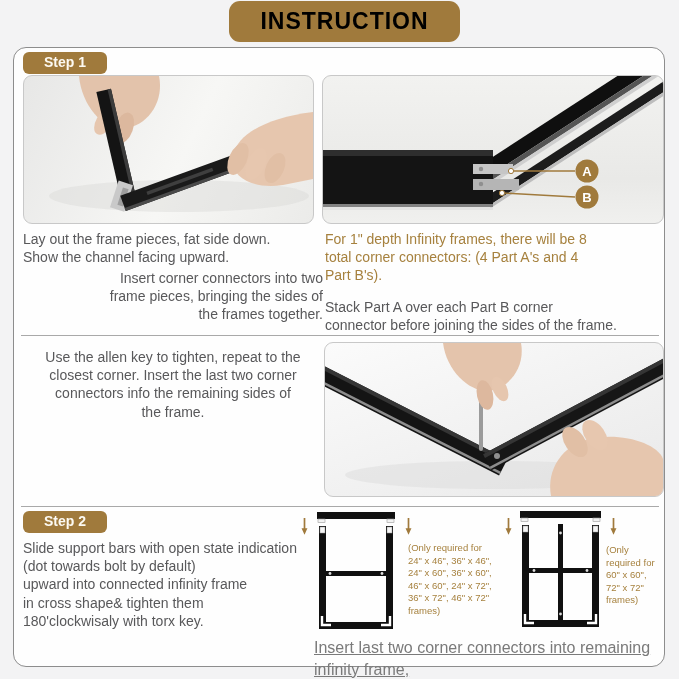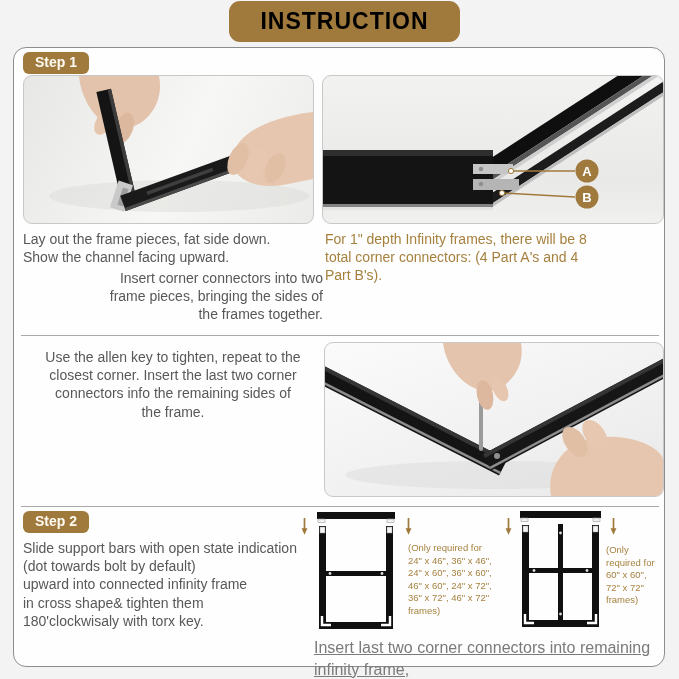--- a/index.html
+++ b/index.html
@@ -2,21 +2,21 @@
 <html><head>
 <meta charset="utf-8">
 <style>
   html,body{margin:0;padding:0;}
   .page{position:relative;width:679px;height:679px;background:#f3f3f4;font-family:"Liberation Sans",sans-serif;overflow:hidden;}
   .banner{position:absolute;left:229px;top:1px;width:231px;height:41px;background:#a07a3c;border-radius:11px;
           display:flex;align-items:center;justify-content:center;color:#000000;font-size:23px;font-weight:bold;letter-spacing:1px;}
   .container{position:absolute;left:13px;top:47px;width:652px;height:620px;background:#fefefe;
              border:1.5px solid #8d8d8d;border-radius:13px;box-sizing:border-box;}
   .badge{position:absolute;background:#a07a3c;color:#fdfaf2;font-size:14px;font-weight:bold;
-         padding:2px 12px 4px;border-radius:6px;}
+         padding:2px 21px 4px;border-radius:6px;}
   #badge1{left:9px;top:4px;}
   #badge2{left:9px;top:463px;}
   .photo{position:absolute;border:1px solid #c8c8c8;border-radius:9px;overflow:hidden;}
   #photo1{left:9px;top:27px;width:289px;height:147px;background:linear-gradient(115deg,#e7e7e6,#f7f7f5 55%,#ebebe9);}
   #photo2{left:308px;top:27px;width:340px;height:147px;background:linear-gradient(180deg,#f2f2f0 0%,#e9e9e7 70%,#f0f0ee);}
   #photo3{left:310px;top:294px;width:338px;height:153px;background:linear-gradient(160deg,#fbfbfb,#e9e9e9);}
   .txt{position:absolute;color:#58585a;font-size:14px;line-height:1.3;white-space:pre-line;}
   .gold-txt{color:#a6813e;}
   #t1a{left:9px;top:182px;width:300px;}
   #t1b{left:9px;top:221px;width:300px;text-align:right;}
@@ -122,20 +122,22 @@
     </div>
 
     <div class="txt" id="t1a">Lay out the frame pieces, fat side down.
 Show the channel facing upward.</div>
     <div class="txt" id="t1b">Insert corner connectors into two
 frame pieces, bringing the sides of
 the frames together.</div>
     <div class="txt gold-txt" id="t2a">For 1" depth Infinity frames, there will be 8
 total corner connectors: (4 Part A's and 4
 Part B's).</div>
+    <div class="txt" id="t2b">Stack Part A over each Part B corner
+connector before joining the sides of the frame.</div>
 
     <div class="divider" id="div1"></div>
 
     <div class="txt" id="t3a">Use the allen key to tighten, repeat to the
 closest corner. Insert the last two corner
 connectors info the remaining sides of
 the frame.</div>
 
     <div class="photo" id="photo3">
       <svg viewBox="0 0 338 153" width="338" height="153">

